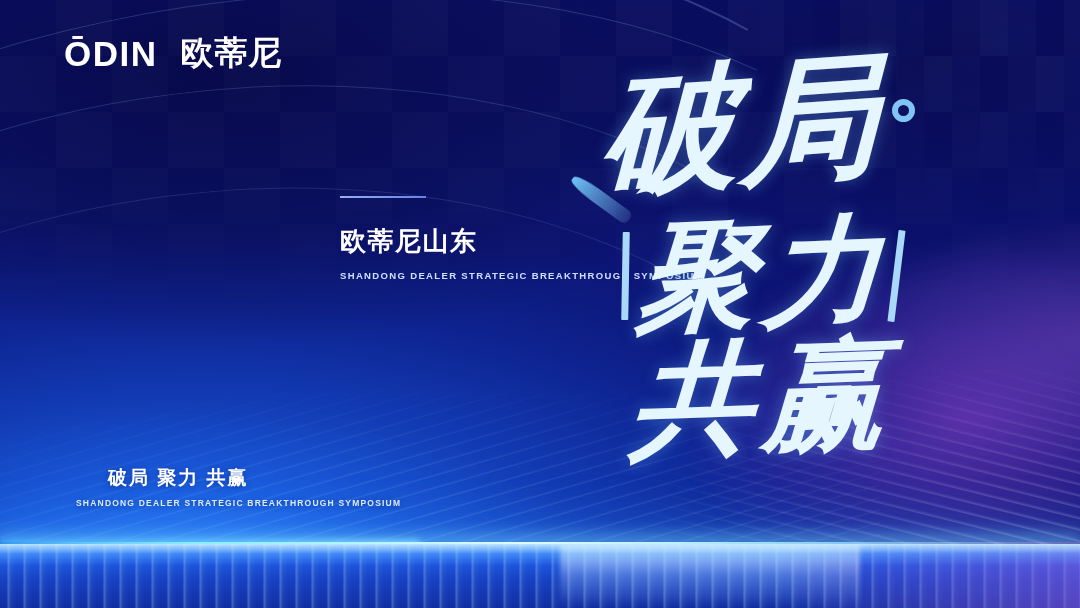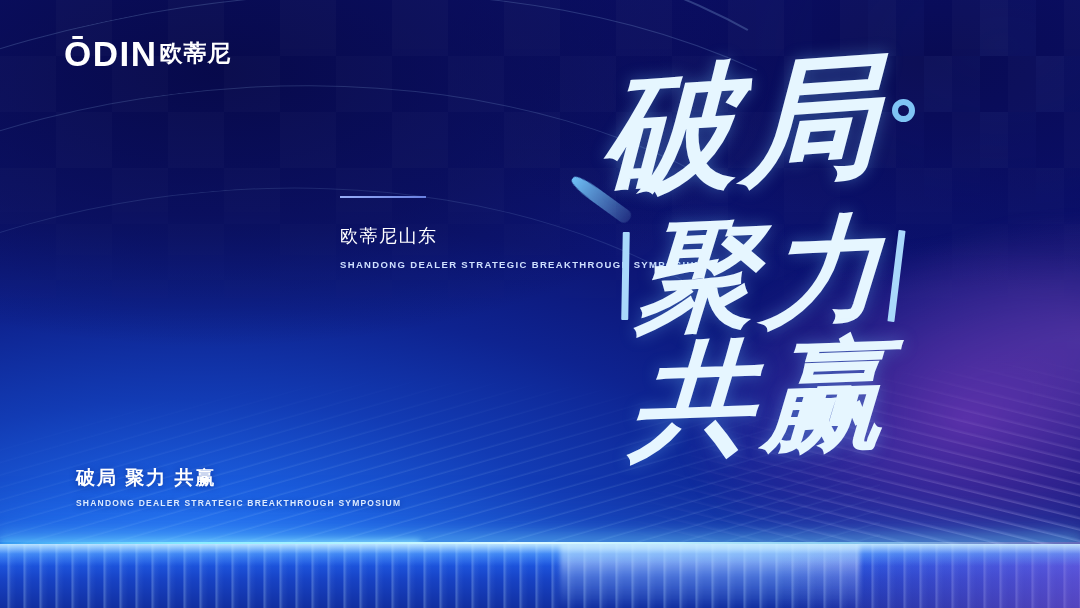--- a/index.html
+++ b/index.html
@@ -128,43 +128,43 @@
   }
   .horizon-left{
     position:absolute;left:0;width:420px;bottom:60px;height:8px;
     background:linear-gradient(90deg, rgba(60,190,255,.55), rgba(160,240,255,.9));
     filter:blur(3px);
   }
 
   
   .logo{
     position:absolute;left:64px;top:36px;
-    display:flex;align-items:center;gap:2px;
+    display:flex;align-items:center;gap:23px;
     color:#ffffff;
   }
   .logo-mark{
     font-size:35px;font-weight:700;letter-spacing:1.5px;line-height:1;
     font-family:"Liberation Sans","DejaVu Sans",sans-serif;
     position:relative;white-space:nowrap;
   }
   .logo-cn{
-    font-size:23px;font-weight:700;letter-spacing:1px;line-height:1;
+    font-size:33px;font-weight:700;letter-spacing:1px;line-height:1;
     font-family:Liberation Serif, serif;
     white-space:nowrap;
   }
 
   
   .subblock{position:absolute;left:340px;top:196px;width:330px;}
   .sub-rule{
     width:86px;height:2px;
     background:linear-gradient(90deg,#9fb6ff,#6d86e8);
     margin-bottom:26px;opacity:.95;
   }
   .sub-l1,.sub-l2{
-    color:#ffffff;font-size:18px;font-weight:400;line-height:1.36;
+    color:#ffffff;font-size:26px;font-weight:700;line-height:1.36;
     letter-spacing:1.5px;white-space:nowrap;
   }
   .sub-en{
     margin-top:11px;
     color:#cfe0ff;font-size:9.5px;font-weight:700;letter-spacing:1.35px;
     white-space:nowrap;
   }
 
   
   .hero{position:absolute;left:560px;top:52px;width:470px;height:420px;}
@@ -203,20 +203,21 @@
     transform:rotate(36deg);border-radius:40% 6px 6px 40%;
     filter:blur(.4px);
   }
 
   
   .caption{position:absolute;left:76px;top:465px;}
   .cap-cn{
     color:#ffffff;font-size:19px;font-weight:700;letter-spacing:2px;
     white-space:nowrap;
     text-shadow:0 1px 6px rgba(10,30,120,.55);
+    margin-left:32px;
   }
   .cap-en{
     margin-top:7px;
     color:#dcebff;font-size:8.5px;font-weight:700;letter-spacing:1.2px;
     white-space:nowrap;
     text-shadow:0 1px 5px rgba(10,30,120,.5);
   }
 </style>
 </head>
 <body>

